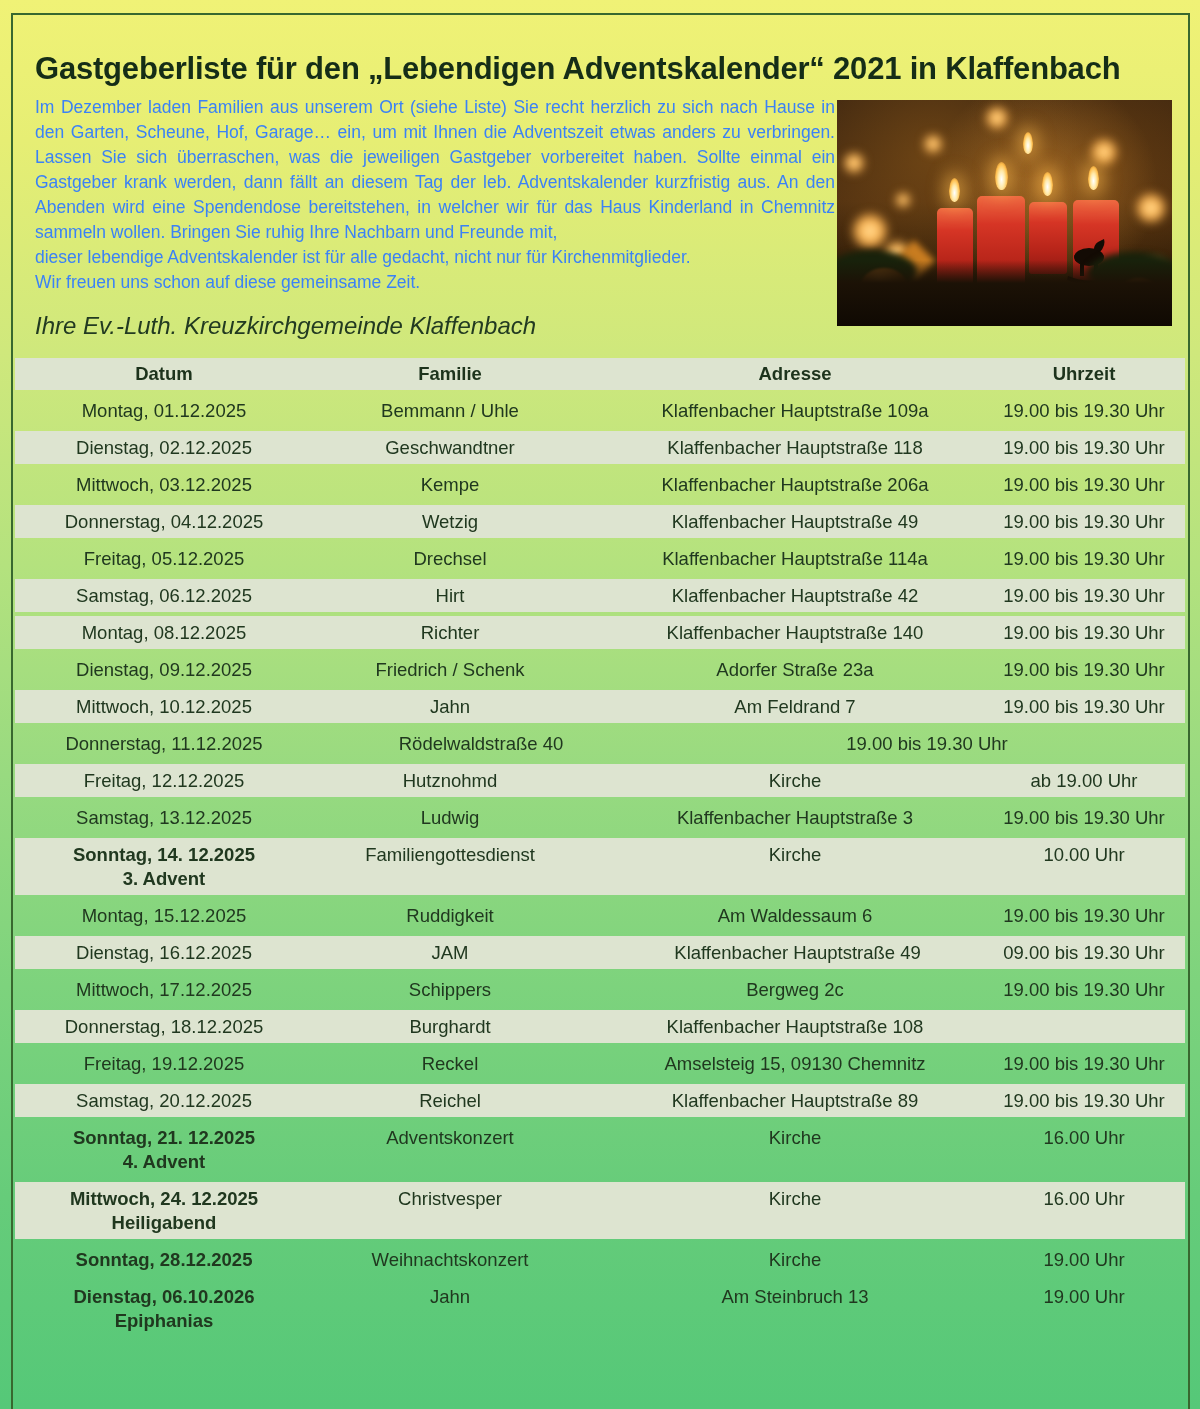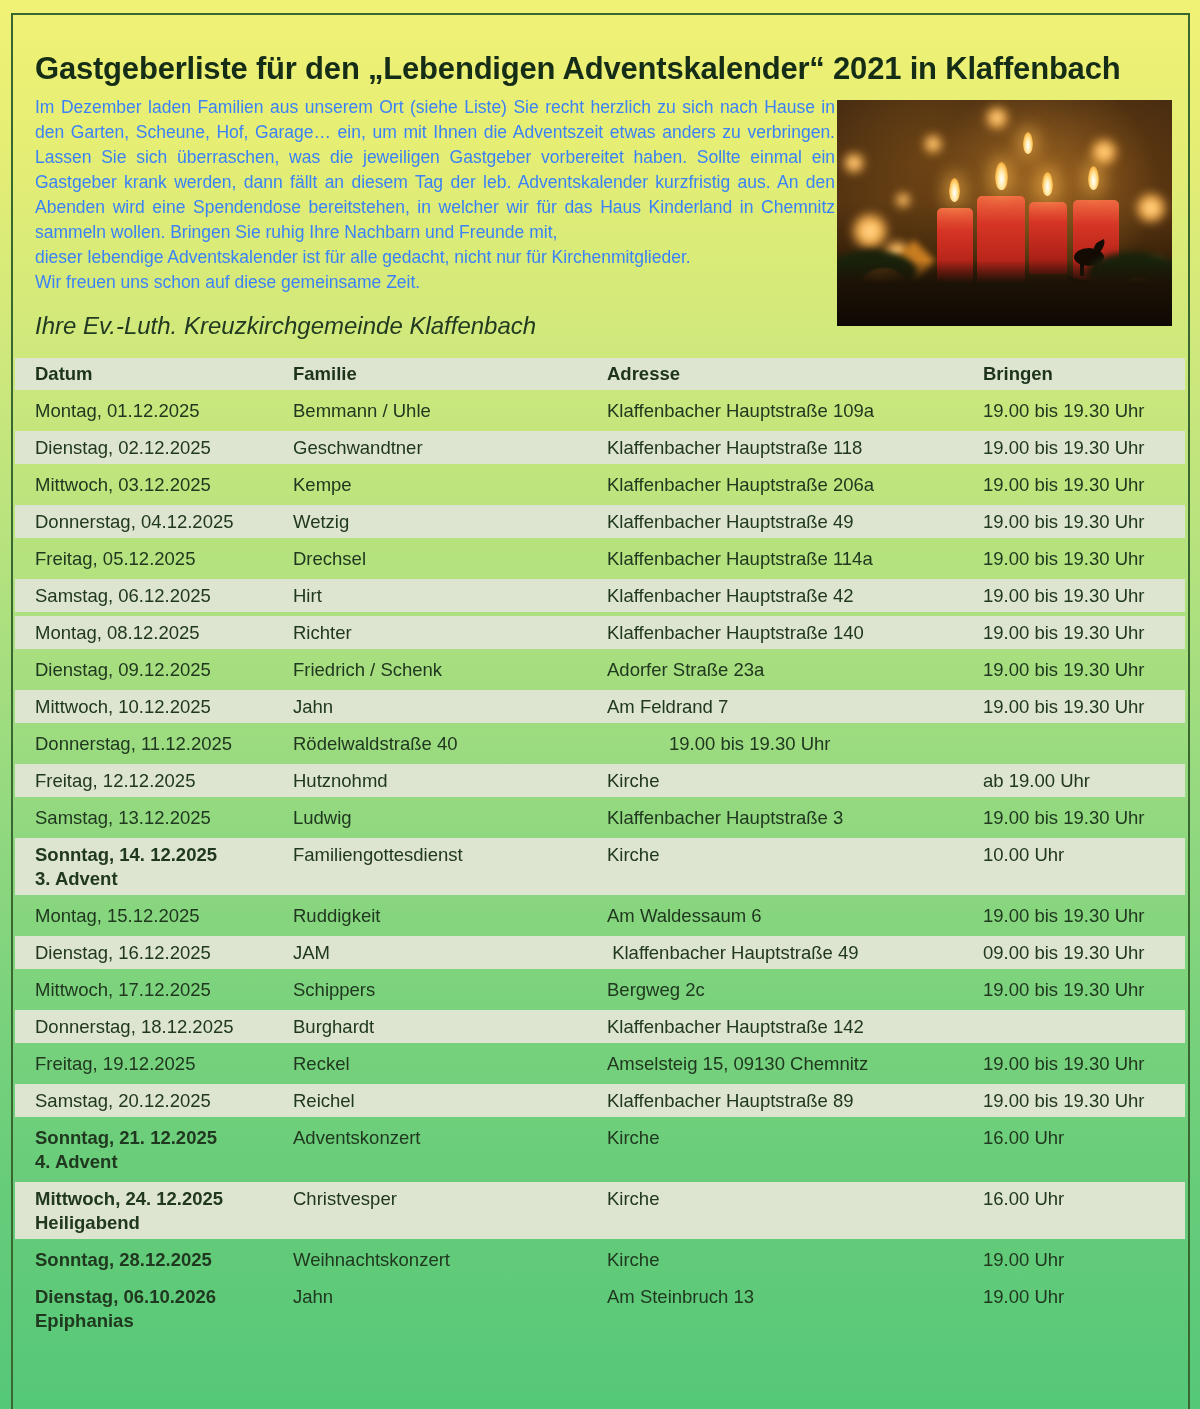--- a/index.html
+++ b/index.html
@@ -46,21 +46,21 @@
   .wreathband{position:absolute;left:0;right:0;bottom:0;height:66px;
     background:linear-gradient(180deg, rgba(20,14,4,0) 0%, #1c1206 35%, #0f0903 100%);}
   .sprig{position:absolute;background:#18220b;filter:blur(3px);border-radius:50%;}
   .cone{position:absolute;border-radius:50%;filter:blur(1px);
     background:radial-gradient(circle at 40% 35%, #6b4518, #3a2409 70%);}
   .star{position:absolute;width:30px;height:30px;background:#c87c20;
     transform:rotate(45deg);filter:blur(3px);}
   .horse{position:absolute;left:222px;top:132px;}
 
   
-  .table{position:absolute;left:15px;top:358px;width:1170px;font-size:18.5px;}
+  .table{position:absolute;left:15px;top:358px;width:1170px;font-size:18.5px;text-align:center;}
   .thead{
     background:#dde4d0;height:32px;margin-bottom:4px;display:flex;align-items:center;
     font-weight:700;color:#1d331c;
   }
   .row{display:flex;align-items:center;height:33px;margin-bottom:4px;}
   .row.light{background:#dde4d0;}
   .row.green{background:transparent;}
   .row.two{height:57px;align-items:flex-start;padding-top:5px;box-sizing:border-box;}
   .row.two .cell{line-height:24px;}
   .bold-date .c-datum{font-weight:700;}
@@ -129,21 +129,21 @@
   <div class="cone" style="left:282px;top:178px;width:40px;height:32px;"></div>
   <div class="cone" style="left:216px;top:192px;width:34px;height:26px;"></div>
   <div class="wreathband"></div>
 </div>
 
 <div class="table">
   <div class="thead">
     <div class="cell c-datum">Datum</div>
     <div class="cell c-familie">Familie</div>
     <div class="cell c-adresse">Adresse</div>
-    <div class="cell c-uhrzeit">Bringen</div>
+    <div class="cell c-uhrzeit">Uhrzeit</div>
   </div>
   <div id="rows">
       <div class="row green">
         <div class="cell c-datum"><div>Montag, 01.12.2025</div></div>
         <div class="cell c-familie">Bemmann / Uhle</div>
         <div class="cell c-adresse">Klaffenbacher Hauptstraße 109a</div>
         <div class="cell c-uhrzeit">19.00 bis 19.30 Uhr</div>
       </div>
       <div class="row light">
         <div class="cell c-datum"><div>Dienstag, 02.12.2025</div></div>
@@ -230,21 +230,21 @@
       </div>
       <div class="row green">
         <div class="cell c-datum"><div>Mittwoch, 17.12.2025</div></div>
         <div class="cell c-familie">Schippers</div>
         <div class="cell c-adresse">Bergweg 2c</div>
         <div class="cell c-uhrzeit">19.00 bis 19.30 Uhr</div>
       </div>
       <div class="row light">
         <div class="cell c-datum"><div>Donnerstag, 18.12.2025</div></div>
         <div class="cell c-familie">Burghardt</div>
-        <div class="cell c-adresse">Klaffenbacher Hauptstraße 142</div>
+        <div class="cell c-adresse">Klaffenbacher Hauptstraße 108</div>
         <div class="cell c-uhrzeit"></div>
       </div>
       <div class="row green">
         <div class="cell c-datum"><div>Freitag, 19.12.2025</div></div>
         <div class="cell c-familie">Reckel</div>
         <div class="cell c-adresse">Amselsteig 15, 09130 Chemnitz</div>
         <div class="cell c-uhrzeit">19.00 bis 19.30 Uhr</div>
       </div>
       <div class="row light">
         <div class="cell c-datum"><div>Samstag, 20.12.2025</div></div>

